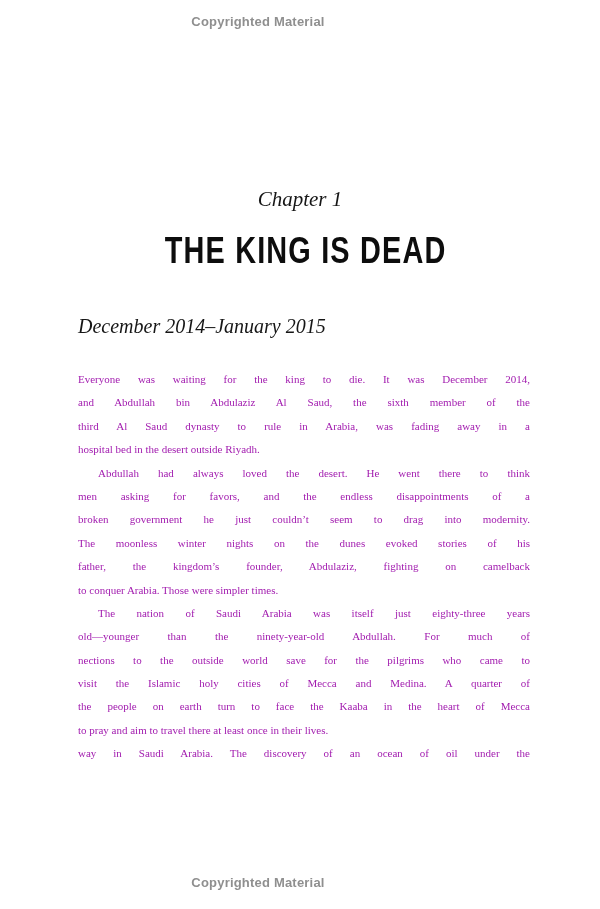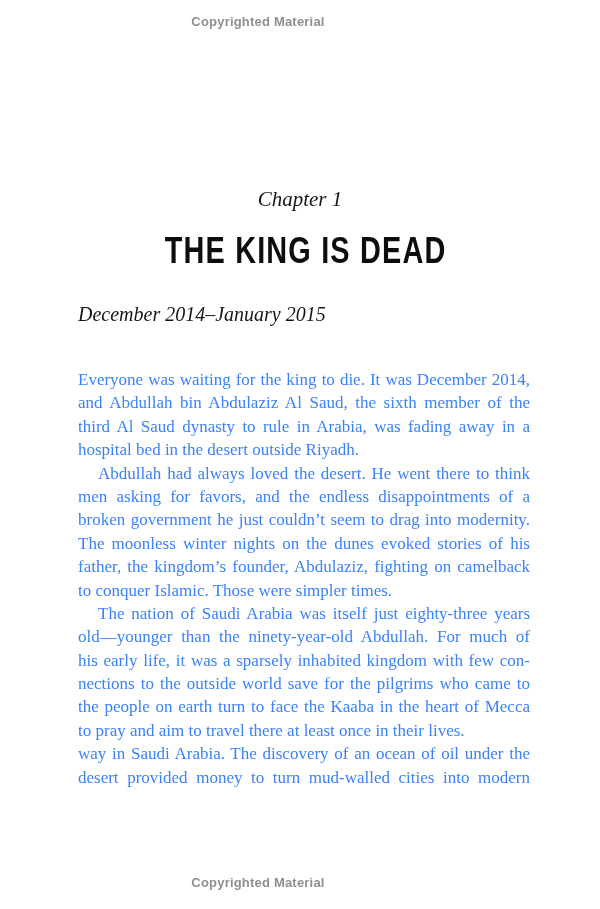--- a/index.html
+++ b/index.html
@@ -38,30 +38,30 @@
     color:#0d0d0d;
     white-space:nowrap;
   }
   .chapter-title .squeeze {
     display:inline-block;
     transform:scaleX(0.78);
     transform-origin:50% 50%;
     letter-spacing:1.5px;
   }
   .dateline {
-    position:absolute; top:303px; left:78px; width:452px;
+    position:absolute; top:315px; left:78px; width:452px;
     font-style:italic;
     font-size:20px;
     color:#161616;
   }
   .body-text {
     position:absolute; top:368px; left:78px; width:452px;
-    font-size:17px;
+    font-size:11px;
     line-height:23.4px;
-    color:#3b82f6;
+    color:#a21caf;
     font-family:Liberation Serif, serif;
   }
   .para { margin:0; padding:0; }
   .jl {
     display:block;
     height:23.4px;
     text-align:justify;
     text-align-last:justify;
     hyphens:none;
   }
@@ -89,34 +89,33 @@
       <span class="jl">third Al Saud dynasty to rule in Arabia, was fading away in a</span>
       <span class="jl last">hospital bed in the desert outside Riyadh.</span>
     </p>
 
     <p class="para">
       <span class="jl indent">Abdullah had always loved the desert. He went there to think</span>
       <span class="jl">men asking for favors, and the endless disappointments of a</span>
       <span class="jl">broken government he just couldn’t seem to drag into modernity.</span>
       <span class="jl">The moonless winter nights on the dunes evoked stories of his</span>
       <span class="jl">father, the kingdom’s founder, Abdulaziz, fighting on camelback</span>
-      <span class="jl last">to conquer Islamic. Those were simpler times.</span>
+      <span class="jl last">to conquer Arabia. Those were simpler times.</span>
     </p>
 
     <p class="para">
       <span class="jl indent">The nation of Saudi Arabia was itself just eighty-three years</span>
       <span class="jl">old—younger than the ninety-year-old Abdullah. For much of</span>
-      <span class="jl">his early life, it was a sparsely inhabited kingdom with few con-</span>
       <span class="jl">nections to the outside world save for the pilgrims who came to</span>
+      <span class="jl">visit the Islamic holy cities of Mecca and Medina. A quarter of</span>
       <span class="jl">the people on earth turn to face the Kaaba in the heart of Mecca</span>
       <span class="jl last">to pray and aim to travel there at least once in their lives.</span>
     </p>
 
     <p class="para">
       <span class="jl">way in Saudi Arabia. The discovery of an ocean of oil under the</span>
-      <span class="jl">desert provided money to turn mud-walled cities into modern</span>
     </p>
 
   </div>
 
   <div class="copyright bottom">Copyrighted Material</div>
 
 </div>
 
 </body></html>

